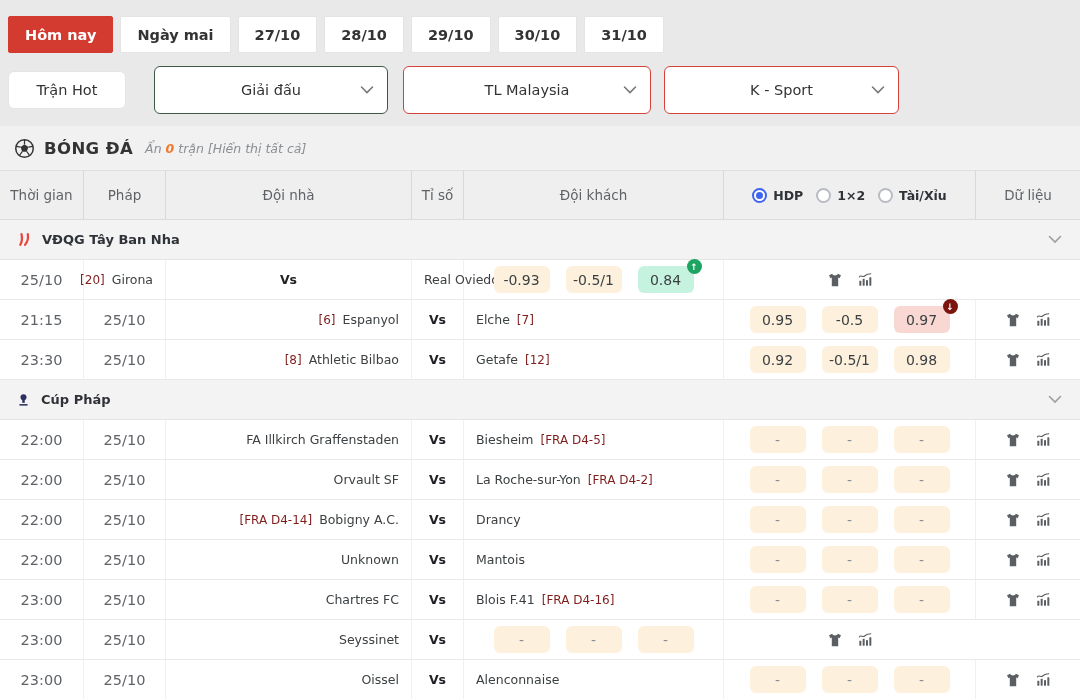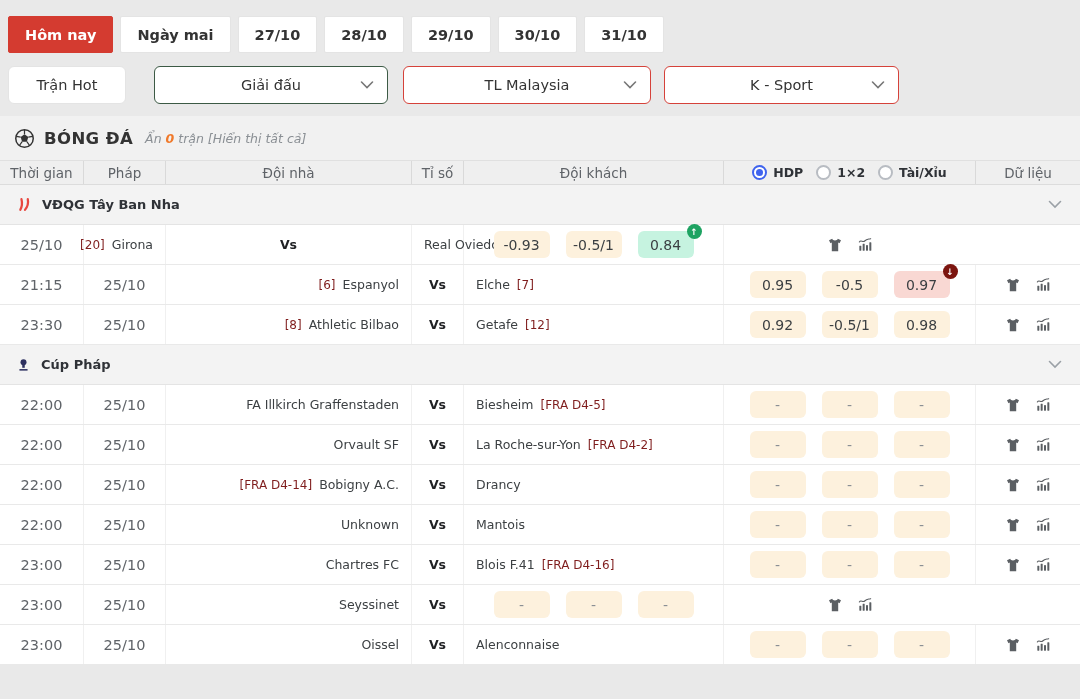--- a/index.html
+++ b/index.html
@@ -8,37 +8,37 @@
   button { font-family:inherit; cursor:pointer; }
 
   .tabs-row { display:flex; gap:7px; padding:16px 0 0 8px; }
   .tab { height:37px; padding:0 16px; background:#fff; border:1px solid #e4e4e4; border-radius:2px;
          font-size:14.5px; font-weight:600; color:#333; }
   .tab.active { background:var(--accent-red,#d43b30); border-color:var(--accent-red,#d43b30); color:#fff; }
 
   .filter-row { display:flex; align-items:center; margin:13px 0 0 8px; }
   .btn-hot { width:118px; height:38px; background:#fff; border:1px solid #e4e4e4; border-radius:6px;
              font-size:14.5px; font-weight:500; color:#333; margin-right:28px; }
-  .dropdown { height:38px; background:#fff; border-radius:6px; position:relative; display:flex;
+  .dropdown { height:48px; background:#fff; border-radius:6px; position:relative; display:flex;
               align-items:center; justify-content:center; font-size:14.5px; color:#333; cursor:pointer; }
   .dd-league { width:234px; border:1px solid var(--green-border,#3c5a45); margin-right:15px; }
   .dd-red { border:1px solid #d5423a; }
   .dd-tl { width:248px; margin-right:13px; }
   .dd-k { width:235px; }
   .dropdown .chev { position:absolute; right:13px; top:50%; transform:translateY(-50%); display:flex; }
 
   .sport-header { height:44px; margin-top:12px; background:#f1f1f1; display:flex; align-items:center;
                   padding-left:14px; }
   .sport-header .icon { display:flex; margin-right:9px; }
   .sport-title { font-size:16.5px; font-weight:bold; color:#333; letter-spacing:.4px; }
   .sport-note { font-style:italic; font-size:12.5px; color:#8a8f94; margin-left:12px; cursor:pointer; }
   .sport-note .cnt { color:#f0792a; font-weight:bold; }
 
   .thead, .match-row { display:grid; grid-template-columns:84px 82px 246px 52px 260px 252px 104px; }
-  .thead { height:25px; background:#efefef; border-top:1px solid #e0e0e0; border-bottom:1px solid #dcdcdc; }
+  .thead { height:50px; background:#efefef; border-top:1px solid #e0e0e0; border-bottom:1px solid #dcdcdc; }
   .thead > div { display:flex; align-items:center; justify-content:center; font-size:13.5px;
                  color:#5f6368; border-right:1px solid #d9d9d9; }
   .thead > div:last-child { border-right:none; }
   .bet-types { gap:13px; }
   .radio-item { display:flex; align-items:center; gap:6px; cursor:pointer; }
   .radio { width:15px; height:15px; border-radius:50%; background:#fff; border:2px solid #b8bcc2;
            position:relative; display:inline-block; }
   .radio.sel { border-color:var(--radio-blue,#3f63ee); }
   .radio.sel::after { content:""; position:absolute; inset:2px; border-radius:50%;
                       background:var(--radio-blue,#3f63ee); }

